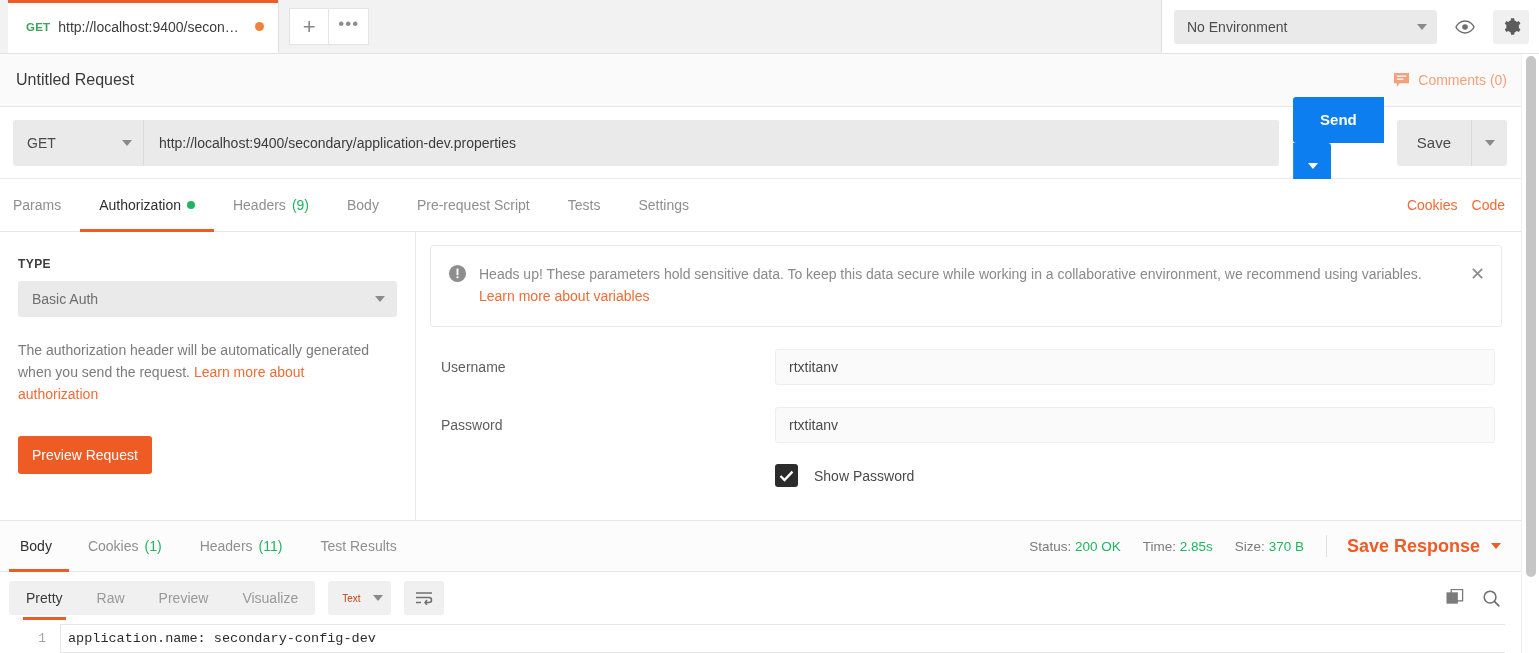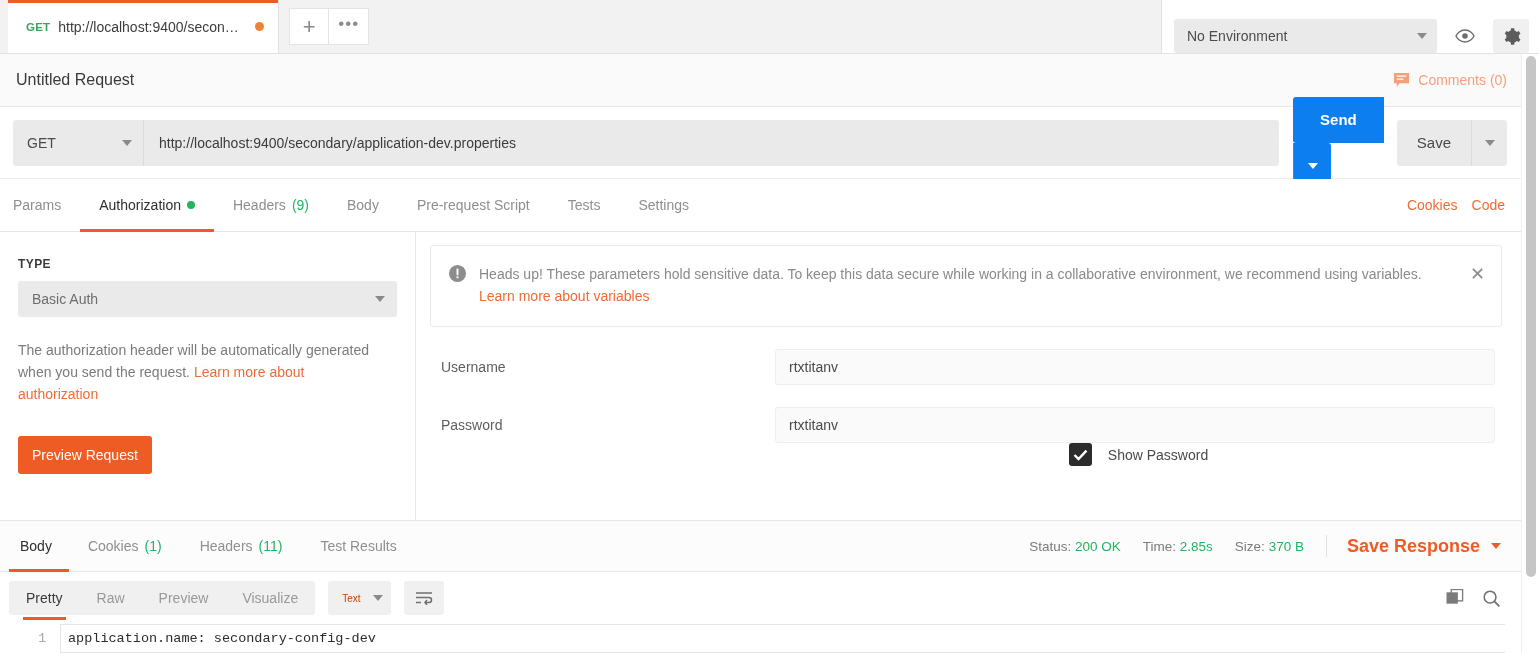--- a/index.html
+++ b/index.html
@@ -49,21 +49,21 @@
   .tabbtn {
     height: 37px; width: 40px; margin-top: 8px;
     background: #fff; border: 1px solid #e4e4e4;
     display: flex; align-items: center; justify-content: center;
     cursor: pointer; color: #8c8c8c;
   }
   .tabbtn.plus { margin-left: 10px; font-size: 22px; font-weight: 300; line-height: 1; color: #888; }
   .tabbtn.more { border-left: none; font-size: 17px; letter-spacing: 1px; padding-bottom: 6px; }
 
   .tabbar-right {
-    margin-left: auto; display: flex; align-items: flex-end;
+    margin-left: auto; display: flex; align-items: center;
     height: 53px; padding-right: 10px;
     border-left: 1px solid #e0e0e0;
     padding-left: 12px; background: #fff; align-self: stretch;
   }
   .env-select {
     width: 263px; height: 34px; background: #eaeaea;
     border-radius: 3px; display: flex; align-items: center;
     padding: 0 10px 0 13px; cursor: pointer;
   }
   .env-label { font-size: 14px; color: #4c4c4c; flex: 1; }
@@ -183,21 +183,21 @@
   .warn-text a { color: #f06b35; text-decoration: none; cursor: pointer; }
   .warn-close { color: #8d8d8d; font-size: 18px; cursor: pointer; line-height: 1; margin-top: 2px; }
 
   .field-row { display: flex; align-items: center; margin-top: 22px; }
   .field-label { width: 345px; font-size: 14px; color: #5e5e5e; padding-left: 11px; }
   .field-input {
     width: 720px; height: 36px; background: #fafafa; border: 1px solid #eeeeee;
     border-radius: 3px; font-size: 14px; color: #4a4a4a; padding: 0 13px;
     font-family: "Liberation Sans", sans-serif; outline: none;
   }
-  .check-row { display: flex; align-items: center; padding-left: 345px; justify-content: center; }
+  .check-row { display: flex; align-items: center; margin-top: 21px; padding-left: 345px; }
   .checkbox {
     width: 23px; height: 23px; background: #2c2c2c; border-radius: 3px;
     display: flex; align-items: center; justify-content: center; cursor: pointer;
   }
   .check-label { margin-left: 16px; font-size: 14px; color: #4a4a4a; }
 
   
   .respbar {
     position: absolute; top: 520px; left: 0; width: 1521px; height: 52px;
     background: #fcfcfc; border-top: 1px solid #e6e6e6; border-bottom: 1px solid #e6e6e6;

